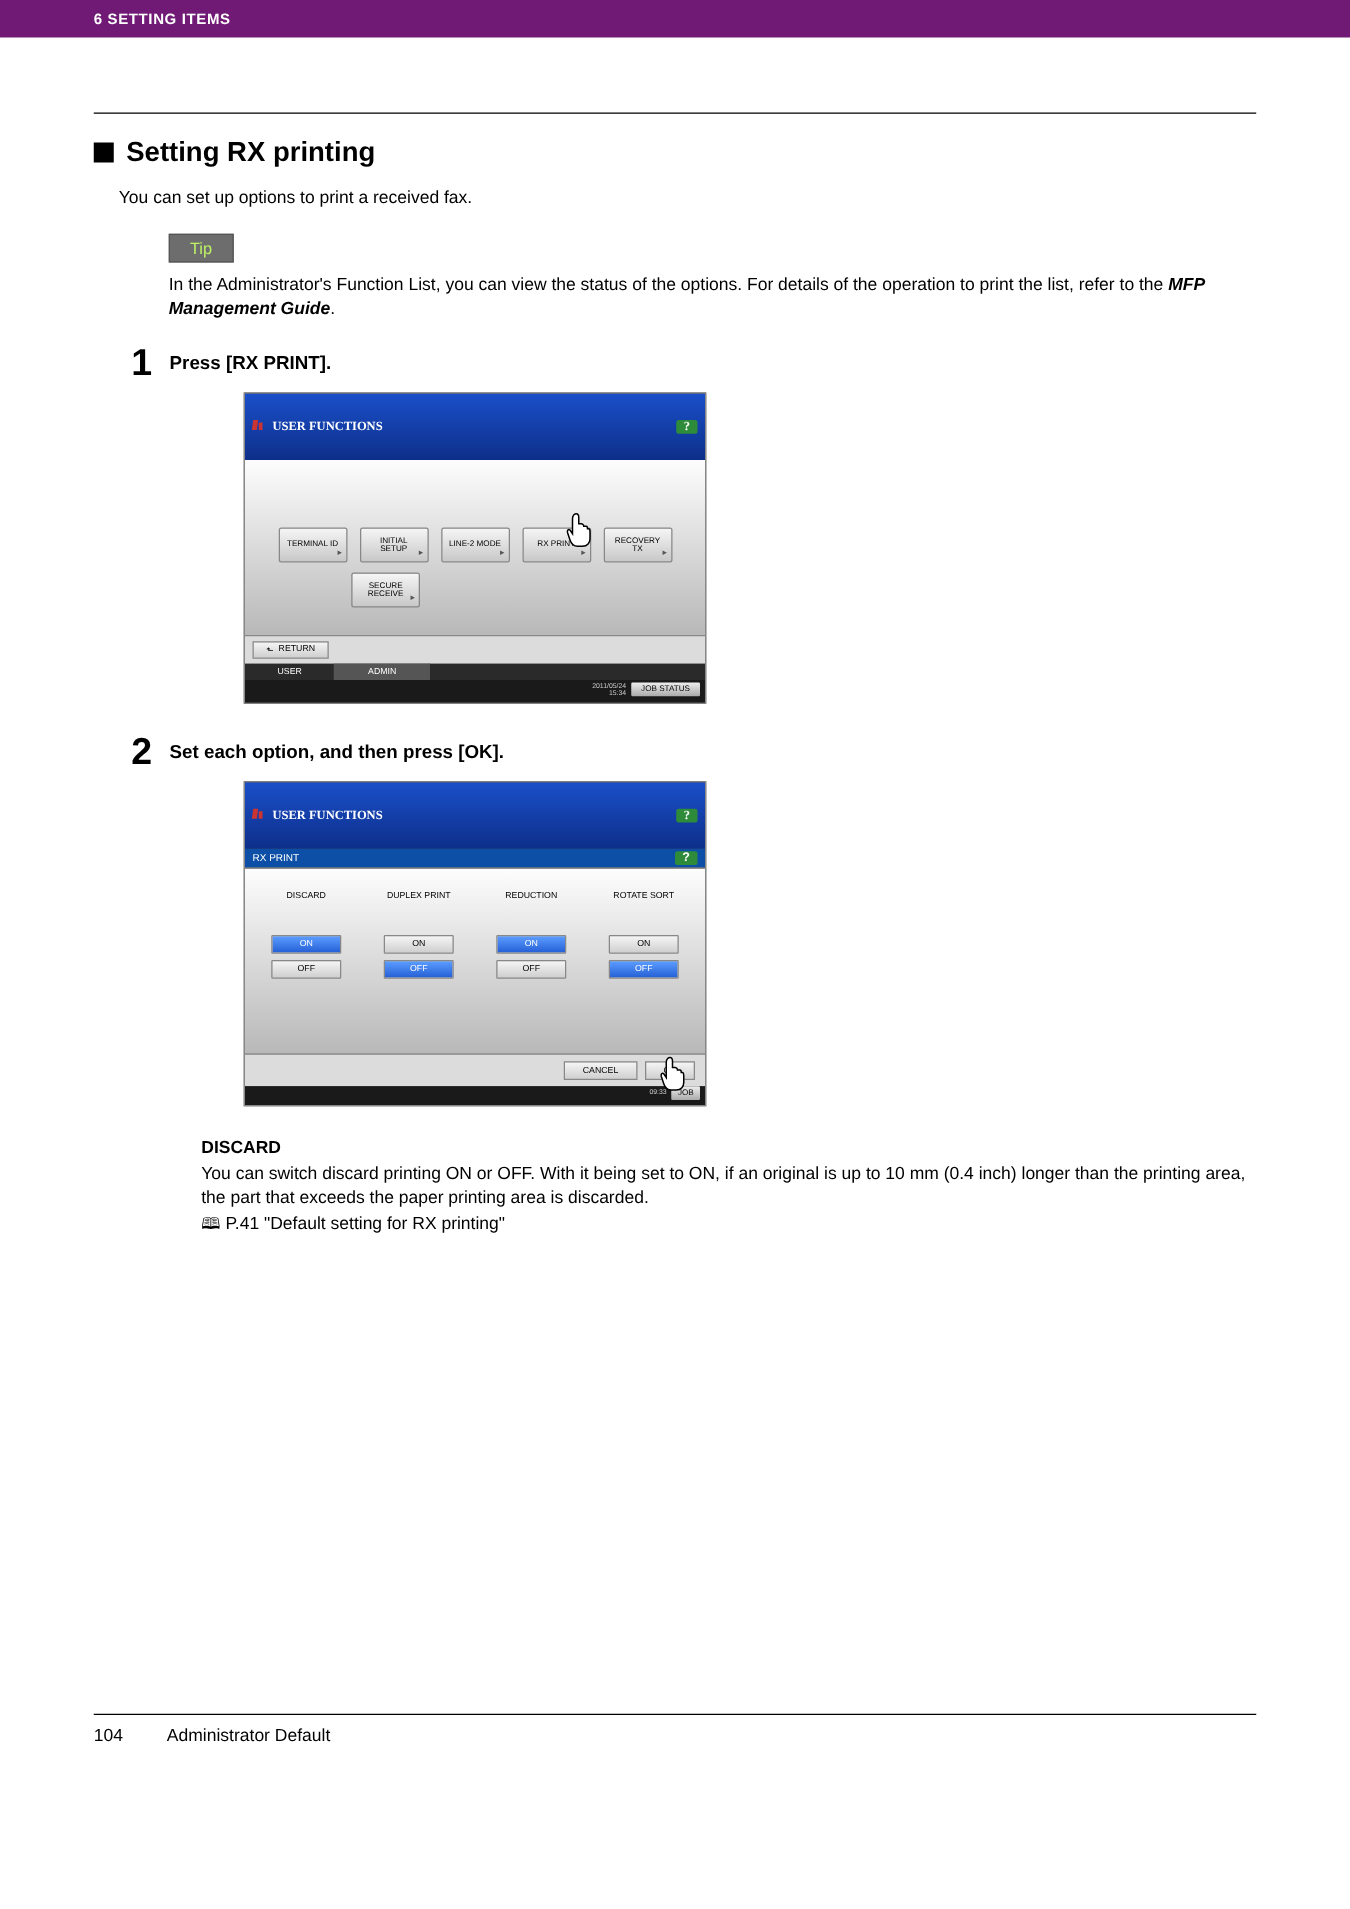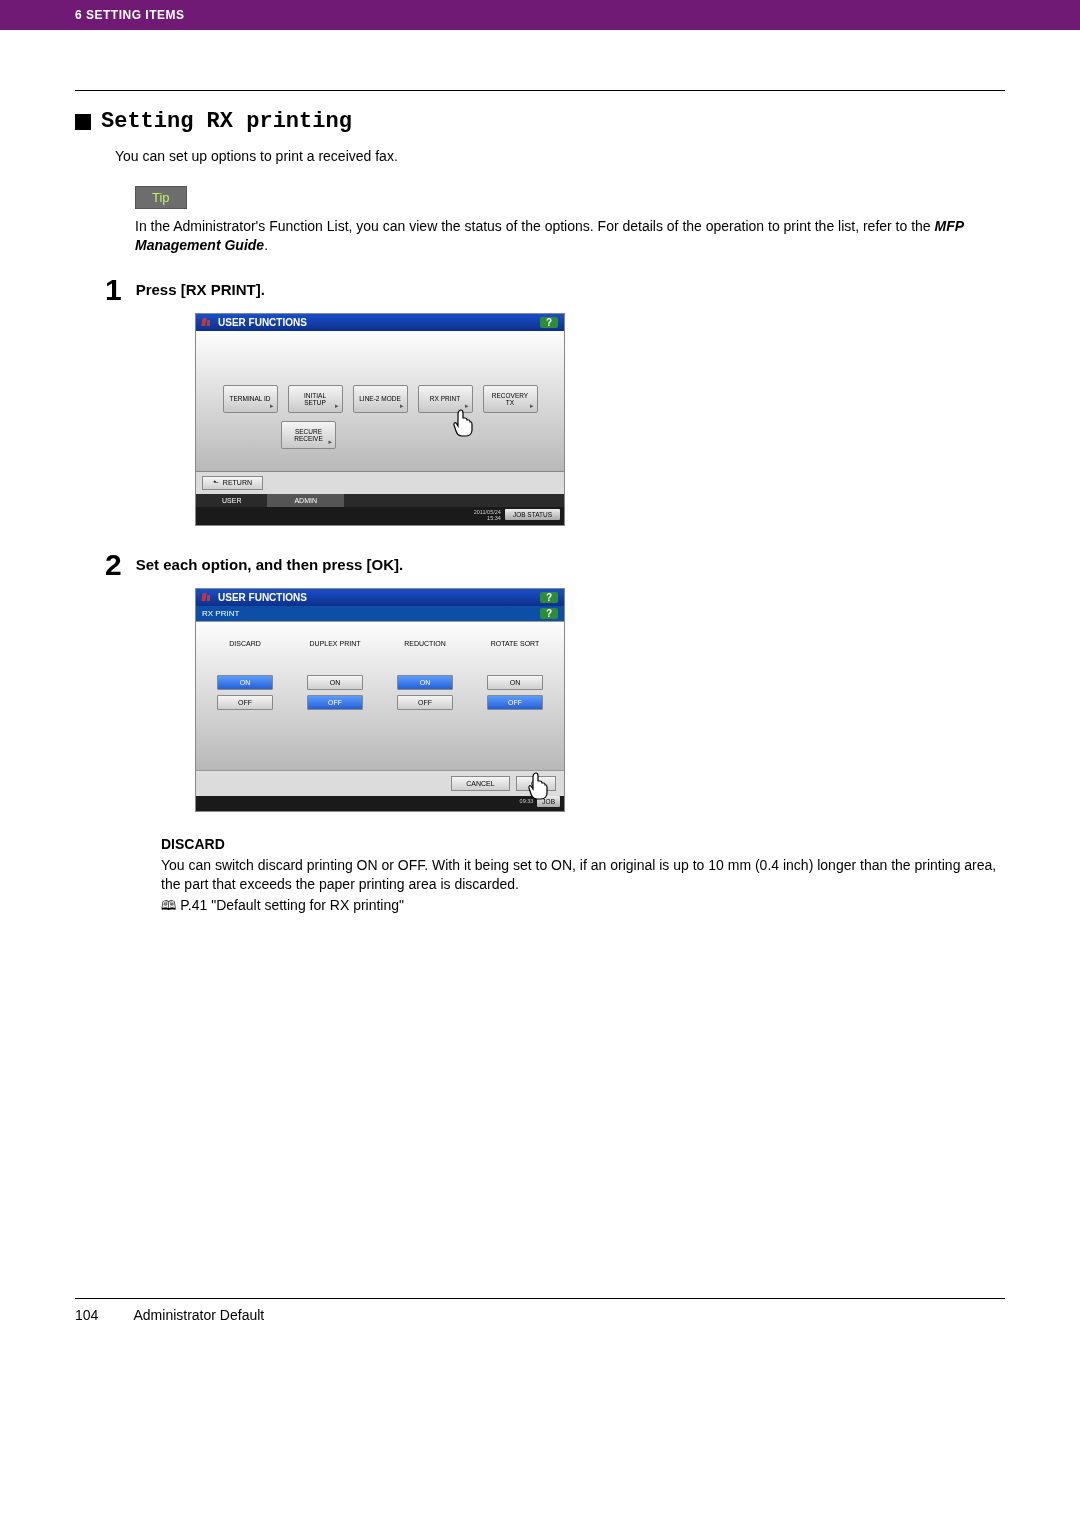--- a/index.html
+++ b/index.html
@@ -1,34 +1,34 @@
 <!DOCTYPE html>
 <html><head>
 <meta charset="utf-8">
 <style>
   * { box-sizing: border-box; margin: 0; padding: 0; }
   body { font-family: Arial, Helvetica, sans-serif; background: #fff; width: 1080px; margin: 0 auto; color: #000; }
   .header-bar { background: #701a75; color: #fff; font-size: 12px; font-weight: bold; padding: 8px 18px 8px 75px; letter-spacing: 0.5px; }
   .page-content { padding: 0 75px 0 75px; }
   .h-rule { border: none; border-top: 1px solid #000; margin: 60px 0 18px 0; }
   .h-rule-bottom { border: none; border-top: 1px solid #000; margin-top: 380px; margin-bottom: 8px; }
-  .section-title { font-size: 22px; font-weight: bold; display: flex; align-items: center; gap: 10px; margin-bottom: 14px; font-family: Liberation Mono, monospace; }
+  .section-title { font-size: 22px; font-weight: bold; display: flex; align-items: center; gap: 10px; margin-bottom: 14px; }
   .section-title .square { width: 16px; height: 16px; background: #000; display: inline-block; }
-  .intro-text { font-size: 14px; margin-left: 40px; margin-bottom: 22px; }
+  .intro-text { font-size: 14px; margin-left: 20px; margin-bottom: 22px; }
   .tip-box { margin-left: 60px; margin-bottom: 8px; }
   .tip-label { display: inline-block; background: #6d6d6d; color: #bef264; font-size: 13px; padding: 3px 16px; border: 1px solid #555; }
   .tip-text { font-size: 14px; margin-left: 60px; margin-bottom: 20px; line-height: 1.35; }
   .step-row { display: flex; align-items: flex-start; gap: 14px; margin-left: 30px; }
   .step-num { font-size: 30px; font-weight: bold; line-height: 1; }
   .step-text { font-size: 15px; font-weight: bold; padding-top: 6px; }
   .screenshot-wrap { margin-left: 120px; margin-top: 8px; margin-bottom: 24px; }
   
   
   .ss1 { width: 370px; border: 1px solid #888; background: #3f3f3f; font-size: 8px; position: relative; }
-  .ss1-title { background: linear-gradient(#1a4fc9, #0d2f8a); color: #fff; padding: 3px 6px; font-size: 10px; font-weight: bold; display: flex; align-items: flex-start; gap: 4px; }
+  .ss1-title { background: linear-gradient(#1a4fc9, #0d2f8a); color: #fff; padding: 21px 6px; font-size: 10px; font-weight: bold; display: flex; align-items: flex-start; gap: 4px; font-family: Liberation Serif, serif; }
   .ss1-title .red-icon { width: 12px; height: 10px; display: inline-block; }
   .ss1-title .red-icon::before { content: ""; display: inline-block; width: 4px; height: 8px; background: #c33; margin-right: 1px; transform: skew(-8deg); }
   .ss1-title .red-icon::after { content: ""; display: inline-block; width: 3px; height: 6px; background: #c33; }
   .ss1-help { margin-left: auto; background: #2e8b3a; color: #fff; padding: 0 6px; font-size: 10px; font-weight: bold; border-radius: 2px; }
   .ss1-body { background: linear-gradient(#fdfdfd, #b8b8b8); padding: 54px 18px 18px 18px; min-height: 140px; }
   .ss1-btns-row { display: flex; gap: 10px; justify-content: center; }
   .ss1-btn { width: 55px; height: 28px; background: linear-gradient(#f5f5f5, #c8c8c8); border: 1px solid #888; border-radius: 2px; font-size: 6.5px; display: flex; align-items: center; justify-content: center; text-align: center; padding: 2px 4px; position: relative; line-height: 1.1; }
   .ss1-btn .arrow { position: absolute; right: 3px; bottom: 2px; font-size: 7px; color: #555; }
   .ss1-btns-row2 { margin-top: 8px; display: flex; gap: 10px; margin-left: 67px; }
   .ss1-return-row { padding: 4px 6px; background: #dcdcdc; border-top: 1px solid #888; }

